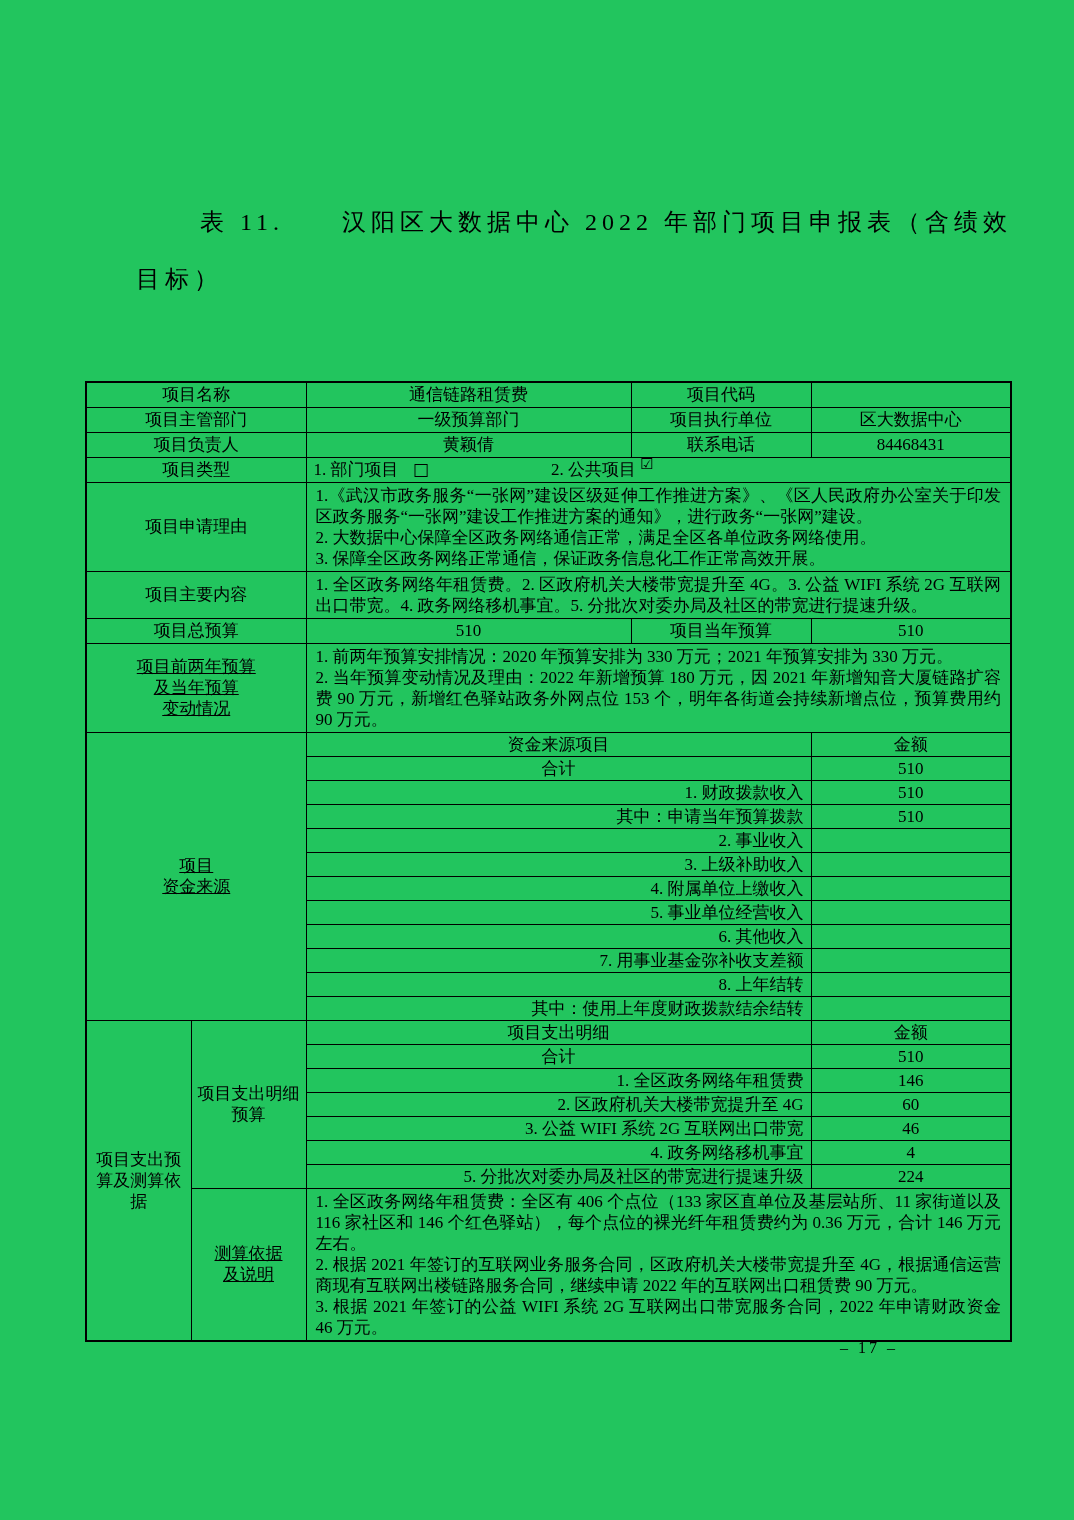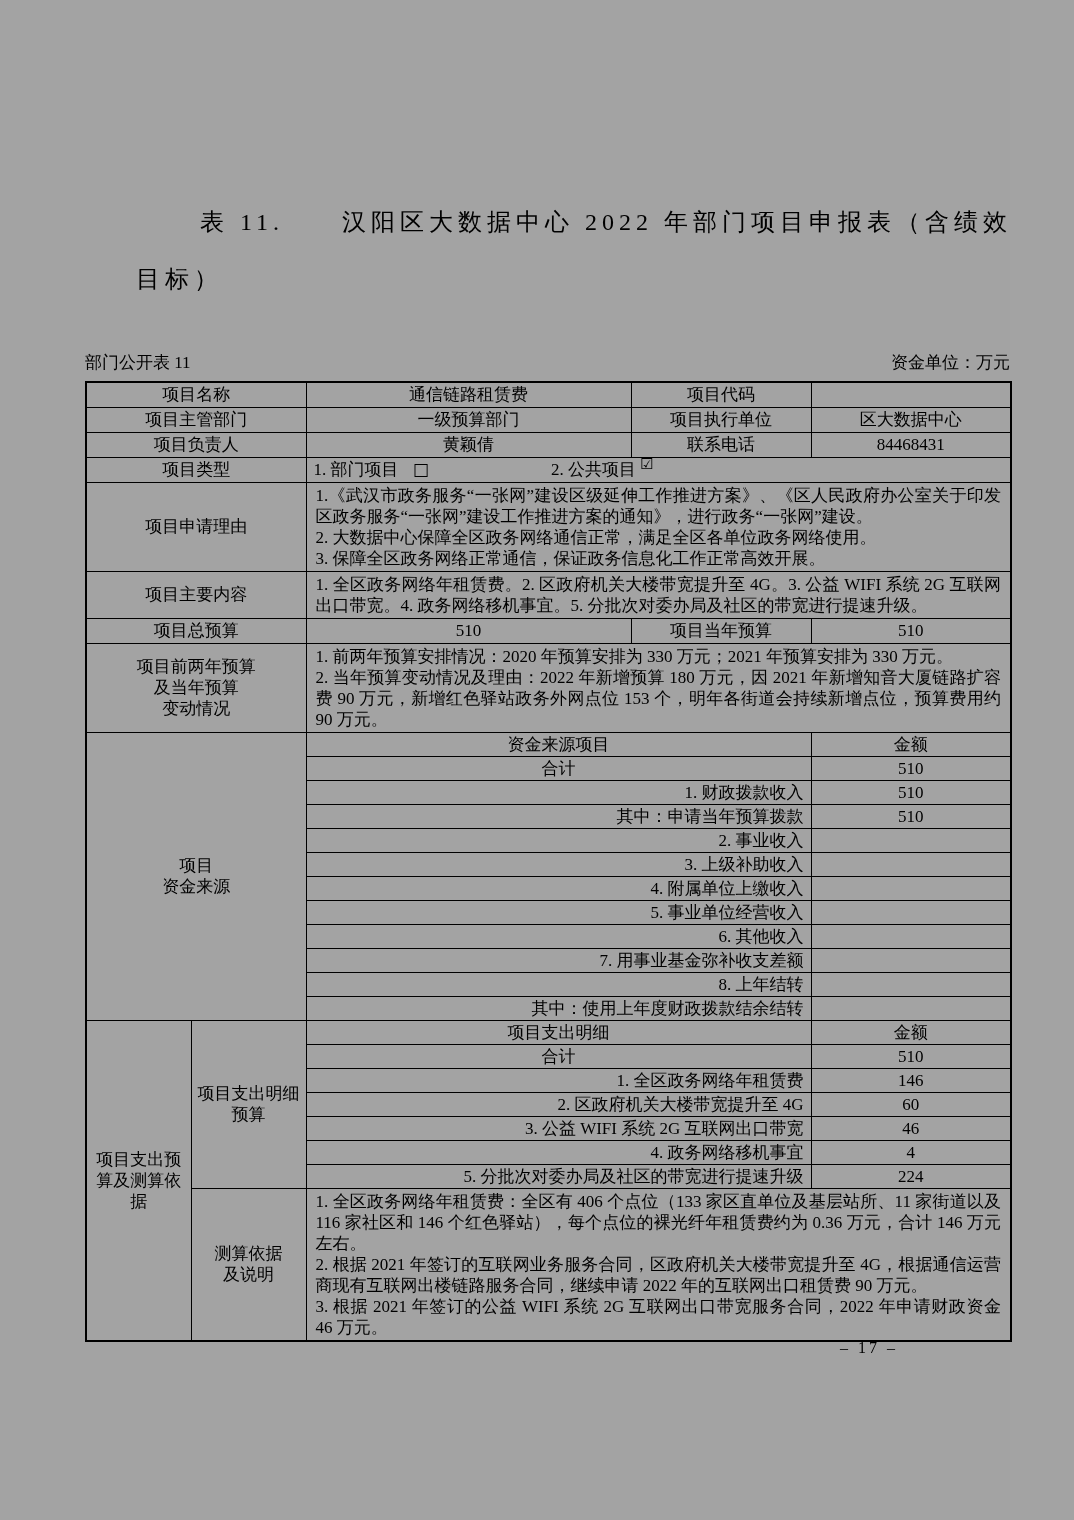--- a/index.html
+++ b/index.html
@@ -1,21 +1,21 @@
 <!DOCTYPE html>
 <html><head>
 <meta charset="utf-8">
 <style>
   html, body { margin: 0; padding: 0; background: #e8e8e8; }
   .page {
     position: relative;
     width: 1074px;
     height: 1520px;
     margin: 0 auto;
-    background: #a3a3a3;
+    background: #22c55e;
     color: #000;
     font-family: "Liberation Serif", "DejaVu Serif", serif;
     overflow: hidden;
   }
   .heading-l1 {
     position: absolute; left: 200px; top: 206px;
     font-size: 24px; letter-spacing: 5px; white-space: nowrap;
   }
   .heading-l2 {
     position: absolute; left: 136px; top: 263px;
@@ -37,21 +37,21 @@
   }
   table.form td {
     border: 1px solid #000;
     font-size: 17px; line-height: 21px;
     padding: 1px 7px;
     vertical-align: middle;
     overflow: hidden;
   }
   .c { text-align: center; padding: 1px 2px !important; }
   .para { text-align: justify; white-space: pre-line; padding: 2px 9px !important; vertical-align: middle; }
-  .pre { white-space: pre-line; }
+  .pre { white-space: pre-line; text-decoration: underline; }
   .item { text-align: right; }
   .indent { padding-left: 33px !important; }
   tr.h25 { height: 25px; }
   tr.h24 { height: 24px; }
   tr.h42 { height: 42px; }
   tr.h84 { height: 84px; }
   tr.h86 { height: 86px; }
   tr.h150 { height: 150px; }
   .box { font-family: "DejaVu Sans", sans-serif; font-size: 17px; }
   .sup { position: relative; top: -6px; font-size: 15px; }
@@ -63,24 +63,20 @@
   }
 </style>
 </head>
 <body>
 
 <div class="page">
 
   <div class="heading-l1">表 11.　　汉阳区大数据中心 2022 年部门项目申报表（含绩效</div>
   <div class="heading-l2">目标）</div>
 
-  <div class="meta">
-    <span>部门公开表 11</span>
-    <span>资金单位：万元</span>
-  </div>
 
   <div class="table-wrap">
     <table class="form">
       <colgroup>
         <col style="width:105px">
           <col style="width:115px">
           <col style="width:325px">
           <col style="width:180px">
           <col style="width:200px">
       </colgroup>

